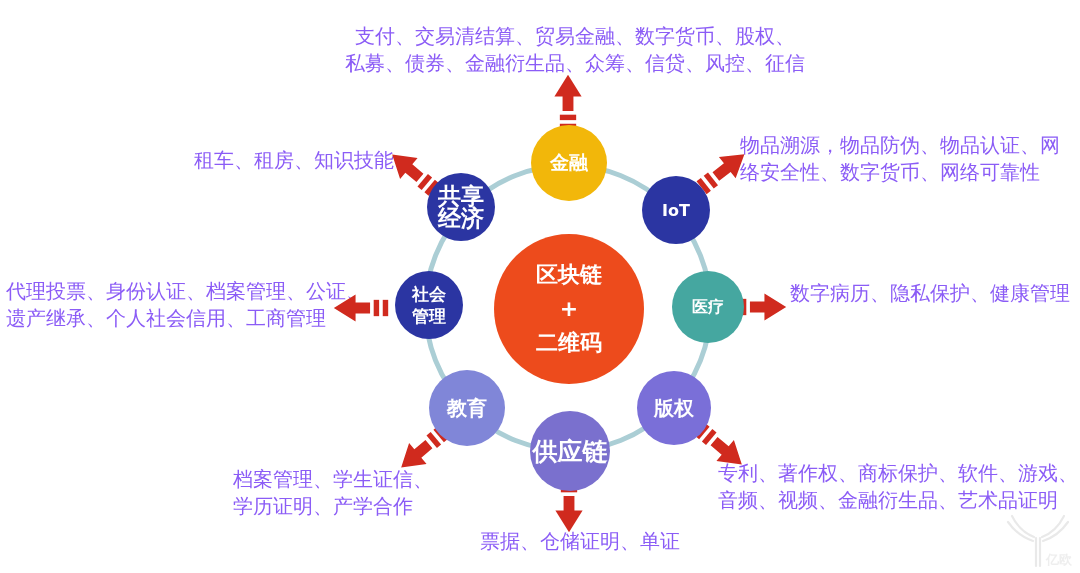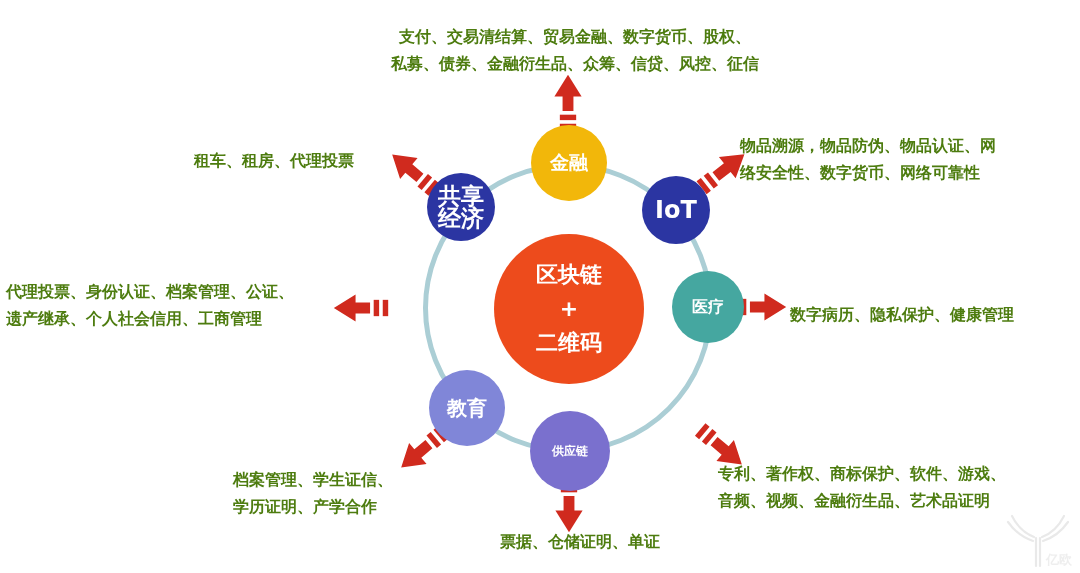--- a/index.html
+++ b/index.html
@@ -23,41 +23,41 @@
   
   .node{
     position:absolute;border-radius:50%;display:flex;align-items:center;justify-content:center;
   }
   .node-label{
     color:#fff;font-weight:bold;text-align:center;white-space:pre-line;
   }
   .node-finance{left:531px;top:125px;width:76px;height:76px;}
   .node-finance .node-label{font-size:19px;}
   .node-iot{left:642px;top:176px;width:68px;height:68px;}
-  .node-iot .node-label{font-size:24px;}
+  .node-iot .node-label{font-size:16px;}
   .node-medical{left:672px;top:271px;width:72px;height:72px;}
   .node-medical .node-label{font-size:16px;}
   .node-copyright{left:637px;top:371px;width:74px;height:74px;}
   .node-copyright .node-label{font-size:20px;}
   .node-supply{left:530px;top:411px;width:80px;height:80px;}
-  .node-supply .node-label{font-size:12px;}
+  .node-supply .node-label{font-size:25px;}
   .node-education{left:429px;top:370px;width:76px;height:76px;}
   .node-education .node-label{font-size:20px;}
   .node-social{left:395px;top:271px;width:68px;height:68px;}
   .node-social .node-label{font-size:17px;line-height:22px;}
   .node-sharing{left:427px;top:173px;width:68px;height:68px;}
   .node-sharing .node-label{font-size:23px;line-height:22px;}
   
   .note{
-    position:absolute;color:#4d7c0f;font-weight:bold;font-size:16px;line-height:27px;
+    position:absolute;color:#8b5cf6;font-weight:normal;font-size:20px;line-height:27px;
     white-space:pre-line;
   }
   .note-finance{left:330px;top:23px;width:490px;text-align:center;}
   .note-iot{left:740px;top:132px;width:340px;text-align:left;}
-  .note-medical{left:790px;top:301px;width:290px;}
+  .note-medical{left:790px;top:280px;width:290px;}
   .note-copyright{left:718px;top:460px;width:360px;}
   .note-supply{left:430px;top:528px;width:300px;text-align:center;}
   .note-education{left:233px;top:466px;width:220px;}
   .note-social{left:6px;top:278px;width:360px;}
   .note-sharing{left:194px;top:147px;width:220px;}
   
   .arrow{position:absolute;width:58px;height:42px;}
   .arrow-finance{left:539px;top:81px;transform:rotate(-90deg);}
   .arrow-iot{left:694px;top:150px;transform:rotate(-38deg);}
   .arrow-medical{left:730px;top:286px;transform:rotate(0deg);}
@@ -81,21 +81,21 @@
   <div class="note note-iot">物品溯源，物品防伪、物品认证、网
 络安全性、数字货币、网络可靠性</div>
   <div class="note note-medical">数字病历、隐私保护、健康管理</div>
   <div class="note note-copyright">专利、著作权、商标保护、软件、游戏、
 音频、视频、金融衍生品、艺术品证明</div>
   <div class="note note-education">档案管理、学生证信、
 学历证明、产学合作</div>
   <div class="note note-supply">票据、仓储证明、单证</div>
   <div class="note note-social">代理投票、身份认证、档案管理、公证、
 遗产继承、个人社会信用、工商管理</div>
-  <div class="note note-sharing">租车、租房、代理投票</div>
+  <div class="note note-sharing">租车、租房、知识技能</div>
 
   <svg class="arrow arrow-finance" viewBox="0 0 64 44" style="fill: rgb(208, 42, 30);">
     <rect x="2" y="13" width="6" height="18"></rect>
       <rect x="12" y="13" width="6" height="18"></rect>
     <polygon points="22,16 38,16 38,7 62,22 38,37 38,28 22,28"></polygon>
   </svg>
   <svg class="arrow arrow-iot" viewBox="0 0 64 44" style="fill: rgb(208, 42, 30);">
     <rect x="2" y="13" width="6" height="18"></rect>
       <rect x="12" y="13" width="6" height="18"></rect>
     <polygon points="22,16 38,16 38,7 62,22 38,37 38,28 22,28"></polygon>
@@ -133,25 +133,32 @@
 
   <div class="node node-finance" style="background-color: rgb(242, 183, 10);">
     <span class="node-label">金融</span>
   </div>
   <div class="node node-iot" style="background-color: rgb(43, 53, 162);">
     <span class="node-label">IoT</span>
   </div>
   <div class="node node-medical" style="background-color: rgb(69, 167, 160);">
     <span class="node-label">医疗</span>
   </div>
+  <div class="node node-copyright" style="background-color: rgb(122, 111, 216);">
+    <span class="node-label">版权</span>
+  </div>
   <div class="node node-supply" style="background-color: rgb(122, 112, 206);">
     <span class="node-label">供应链</span>
   </div>
   <div class="node node-education" style="background-color: rgb(128, 134, 216);">
     <span class="node-label">教育</span>
+  </div>
+  <div class="node node-social" style="background-color: rgb(43, 53, 162);">
+    <span class="node-label">社会
+管理</span>
   </div>
   <div class="node node-sharing" style="background-color: rgb(43, 53, 162);">
     <span class="node-label">共享
 经济</span>
   </div>
 
   <div class="hub" style="background-color: rgb(237, 75, 28);">
     <span class="hub-label">区块链
 +
 二维码</span>

